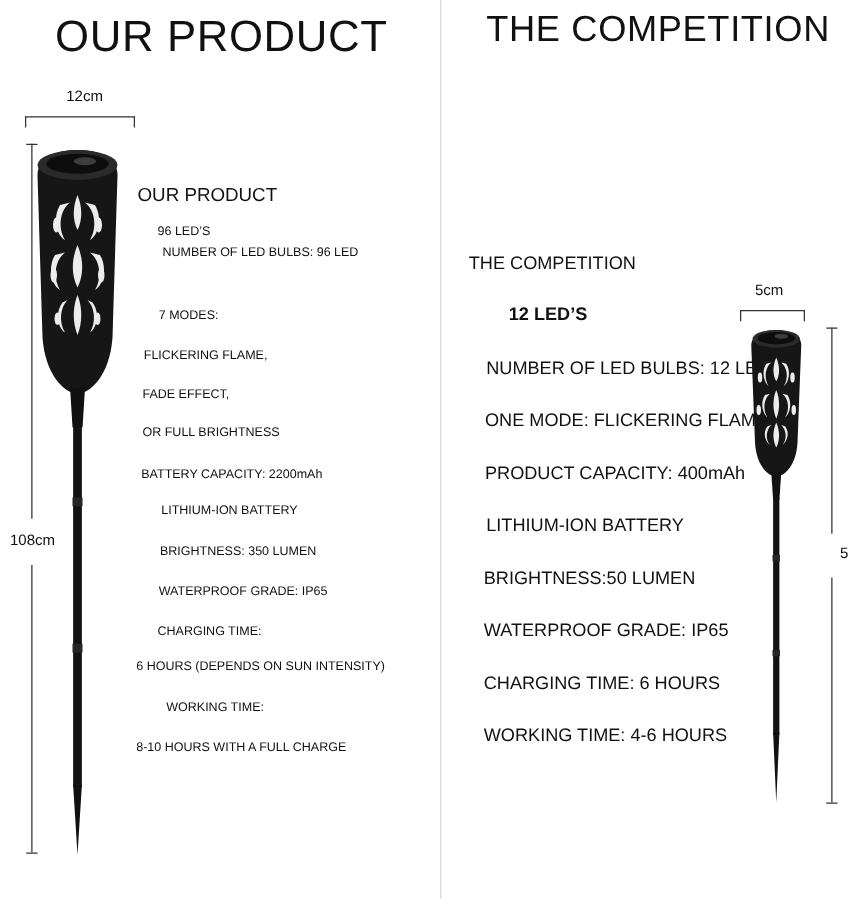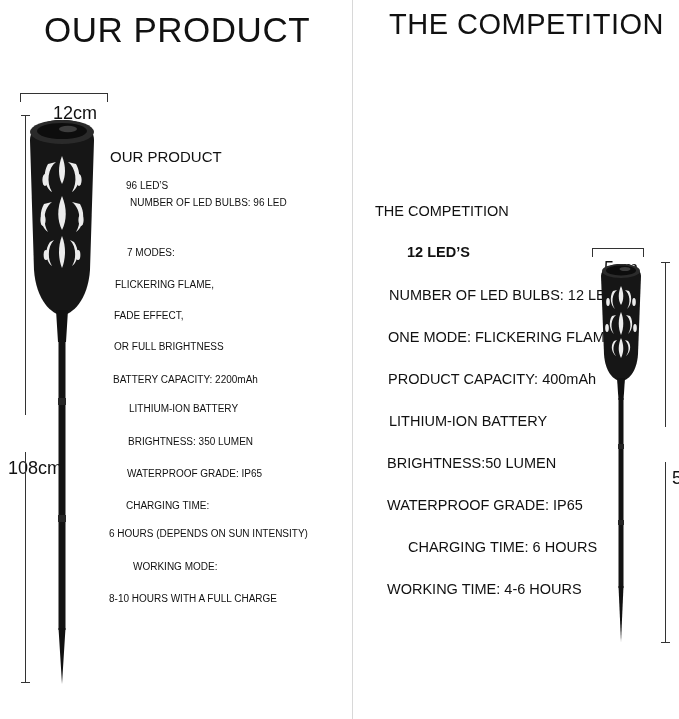--- a/index.html
+++ b/index.html
@@ -43,23 +43,22 @@
   }
   #title-right {
     left: 389px;
     top: 8px;
     font-size: 29px;
   }
 
   
   .dim-label {
     position: absolute;
-    font-size: 18px;
-    white-space: nowrap;
-    margin-top: 33px;
+    font-size: 12px;
+    white-space: nowrap;
   }
   .dim-line-h {
     position: absolute;
     height: 1px;
     background: #333;
   }
   .dim-line-v {
     position: absolute;
     width: 1px;
     background: #333;
@@ -166,32 +165,32 @@
   <div class="spec-line" style="left:127px; top:248px;">7 MODES:</div>
   <div class="spec-line" style="left:115px; top:280px;">FLICKERING FLAME,</div>
   <div class="spec-line" style="left:114px; top:311px;">FADE EFFECT,</div>
   <div class="spec-line" style="left:114px; top:342px;">OR FULL BRIGHTNESS</div>
   <div class="spec-line" style="left:113px; top:375px;">BATTERY CAPACITY: 2200mAh</div>
   <div class="spec-line" style="left:129px; top:404px;">LITHIUM-ION BATTERY</div>
   <div class="spec-line" style="left:128px; top:437px;">BRIGHTNESS: 350 LUMEN</div>
   <div class="spec-line" style="left:127px; top:469px;">WATERPROOF GRADE: IP65</div>
   <div class="spec-line" style="left:126px; top:501px;">CHARGING TIME:</div>
   <div class="spec-line" style="left:109px; top:529px;">6 HOURS (DEPENDS ON SUN INTENSITY)</div>
-  <div class="spec-line" style="left:133px; top:562px;">WORKING MODE:</div>
+  <div class="spec-line" style="left:133px; top:562px;">WORKING TIME:</div>
   <div class="spec-line" style="left:109px; top:594px;">8-10 HOURS WITH A FULL CHARGE</div>
 
   <div class="spec-right" style="left:375px; top:204px;">THE COMPETITION</div>
   <div class="spec-right" style="left:407px; top:245px;font-weight:bold;">12 LED’S</div>
   <div class="spec-right" style="left:389px; top:288px;">NUMBER OF LED BULBS: 12 LED</div>
   <div class="spec-right" style="left:388px; top:330px;">ONE MODE: FLICKERING FLAME</div>
   <div class="spec-right" style="left:388px; top:372px;">PRODUCT CAPACITY: 400mAh</div>
   <div class="spec-right" style="left:389px; top:414px;">LITHIUM-ION BATTERY</div>
   <div class="spec-right" style="left:387px; top:456px;">BRIGHTNESS:50 LUMEN</div>
   <div class="spec-right" style="left:387px; top:498px;">WATERPROOF GRADE: IP65</div>
-  <div class="spec-right" style="left:408px; top:540px;">CHARGING TIME: 6 HOURS</div>
+  <div class="spec-right" style="left:387px; top:540px;">CHARGING TIME: 6 HOURS</div>
   <div class="spec-right" style="left:387px; top:582px;">WORKING TIME: 4-6 HOURS</div>
 
   <div class="dim-label" style="left:604px; top:225px;">5cm</div>
   <div class="dim-line-h" style="left:592px; top:248px; width:52px;"></div>
   <div class="tick-v" style="left:592px; top:248px;"></div>
   <div class="tick-v" style="left:643px; top:248px;"></div>
 
   <div class="dim-label" style="left:672px; top:435px;">52cm</div>
   <div class="dim-line-v" style="left:665px; top:262px; height:165px;"></div>
   <div class="dim-line-v" style="left:665px; top:462px; height:180px;"></div>

